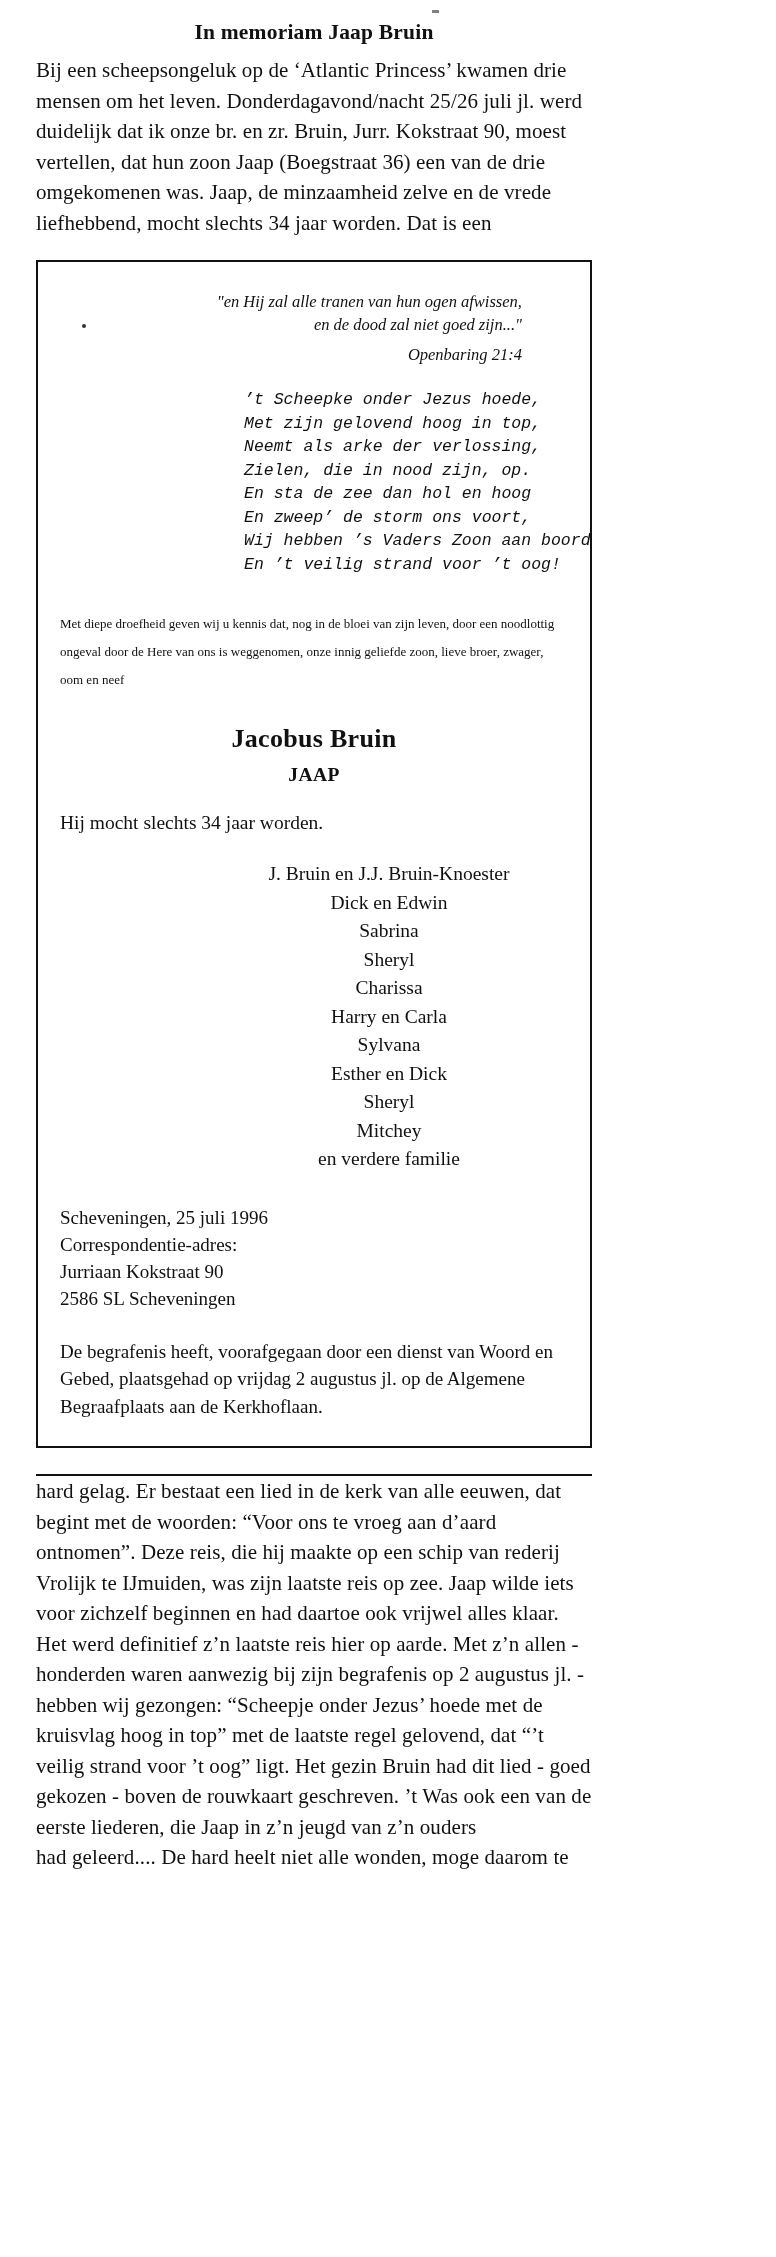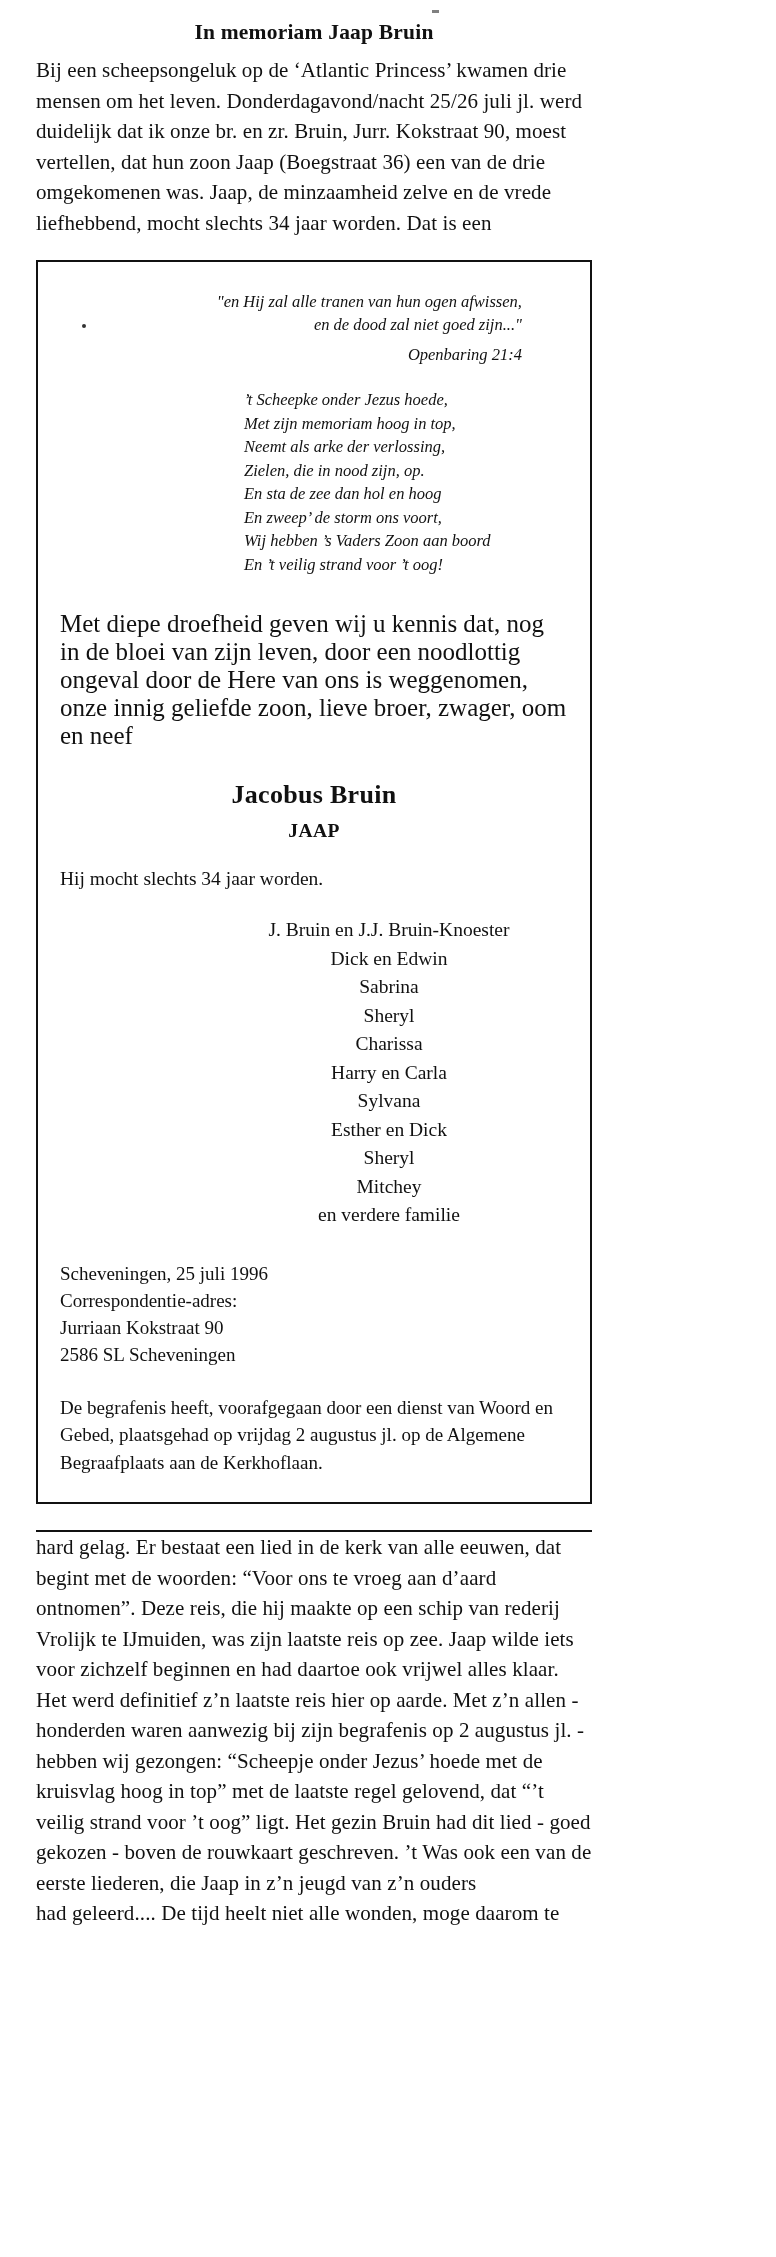--- a/index.html
+++ b/index.html
@@ -70,24 +70,25 @@
     width: 4px;
     height: 4px;
     background: #333;
     border-radius: 50%;
   }
   .poem {
     font-style: italic;
     font-size: 16.5px;
     line-height: 23.5px;
     margin: 22px 0 12px 184px;
+    font-family: Liberation Mono, monospace;
   }
   .poem div { white-space: pre; }
   .announce {
-    font-size: 25px;
+    font-size: 13px;
     line-height: 28px;
     margin: 34px 0 0 0;
   }
   .deceased-name {
     text-align: center;
     font-weight: bold;
     font-size: 26px;
     margin: 30px 0 0 0;
     letter-spacing: .3px;
   }
@@ -154,21 +155,21 @@
 
     <div class="scripture">
       <span class="scripture-dot"></span>
       <div>"en Hij zal alle tranen van hun ogen afwissen,</div>
       <div>en de dood zal niet goed zijn..."</div>
       <span class="ref">Openbaring 21:4</span>
     </div>
 
     <div class="poem">
       <div>’t Scheepke onder Jezus hoede,</div>
-      <div>Met zijn memoriam hoog in top,</div>
+      <div>Met zijn gelovend hoog in top,</div>
       <div>Neemt als arke der verlossing,</div>
       <div>Zielen, die in nood zijn, op.</div>
       <div>En sta de zee dan hol en hoog</div>
       <div>En zweep’ de storm ons voort,</div>
       <div>Wij hebben ’s Vaders Zoon aan boord</div>
       <div>En ’t veilig strand voor ’t oog!</div>
     </div>
 
     <p class="announce">Met diepe droefheid geven wij u kennis dat, nog in de bloei van zijn leven, door een noodlottig ongeval door de Here van ons is weggenomen, onze innig geliefde zoon, lieve broer, zwager, oom en neef</p>
 
@@ -199,16 +200,16 @@
     </div>
 
     <p class="funeral">De begrafenis heeft, voorafgegaan door een dienst van Woord en Gebed, plaatsgehad op vrijdag 2 augustus jl. op de Algemene Begraafplaats aan de Kerkhoflaan.</p>
 
   </div>
 
   <hr class="rule">
 
   <div class="continuation">
     <p>hard gelag. Er bestaat een lied in de kerk van alle eeuwen, dat begint met de woorden: “Voor ons te vroeg aan d’aard ontnomen”. Deze reis, die hij maakte op een schip van rederij Vrolijk te IJmuiden, was zijn laatste reis op zee. Jaap wilde iets voor zichzelf beginnen en had daartoe ook vrijwel alles klaar. Het werd definitief z’n laatste reis hier op aarde. Met z’n allen - honderden waren aanwezig bij zijn begrafenis op 2 augustus jl. - hebben wij gezongen: “Scheepje onder Jezus’ hoede met de kruisvlag hoog in top” met de laatste regel gelovend, dat “’t veilig strand voor ’t oog” ligt. Het gezin Bruin had dit lied - goed gekozen - boven de rouwkaart geschreven. ’t Was ook een van de eerste liederen, die Jaap in z’n jeugd van z’n ouders</p>
-    <p class="tail">had geleerd.... De tijd heelt niet alle wonden, moge daarom te</p>
+    <p class="tail">had geleerd.... De hard heelt niet alle wonden, moge daarom te</p>
   </div>
 
 </div>
 
 </body></html>

